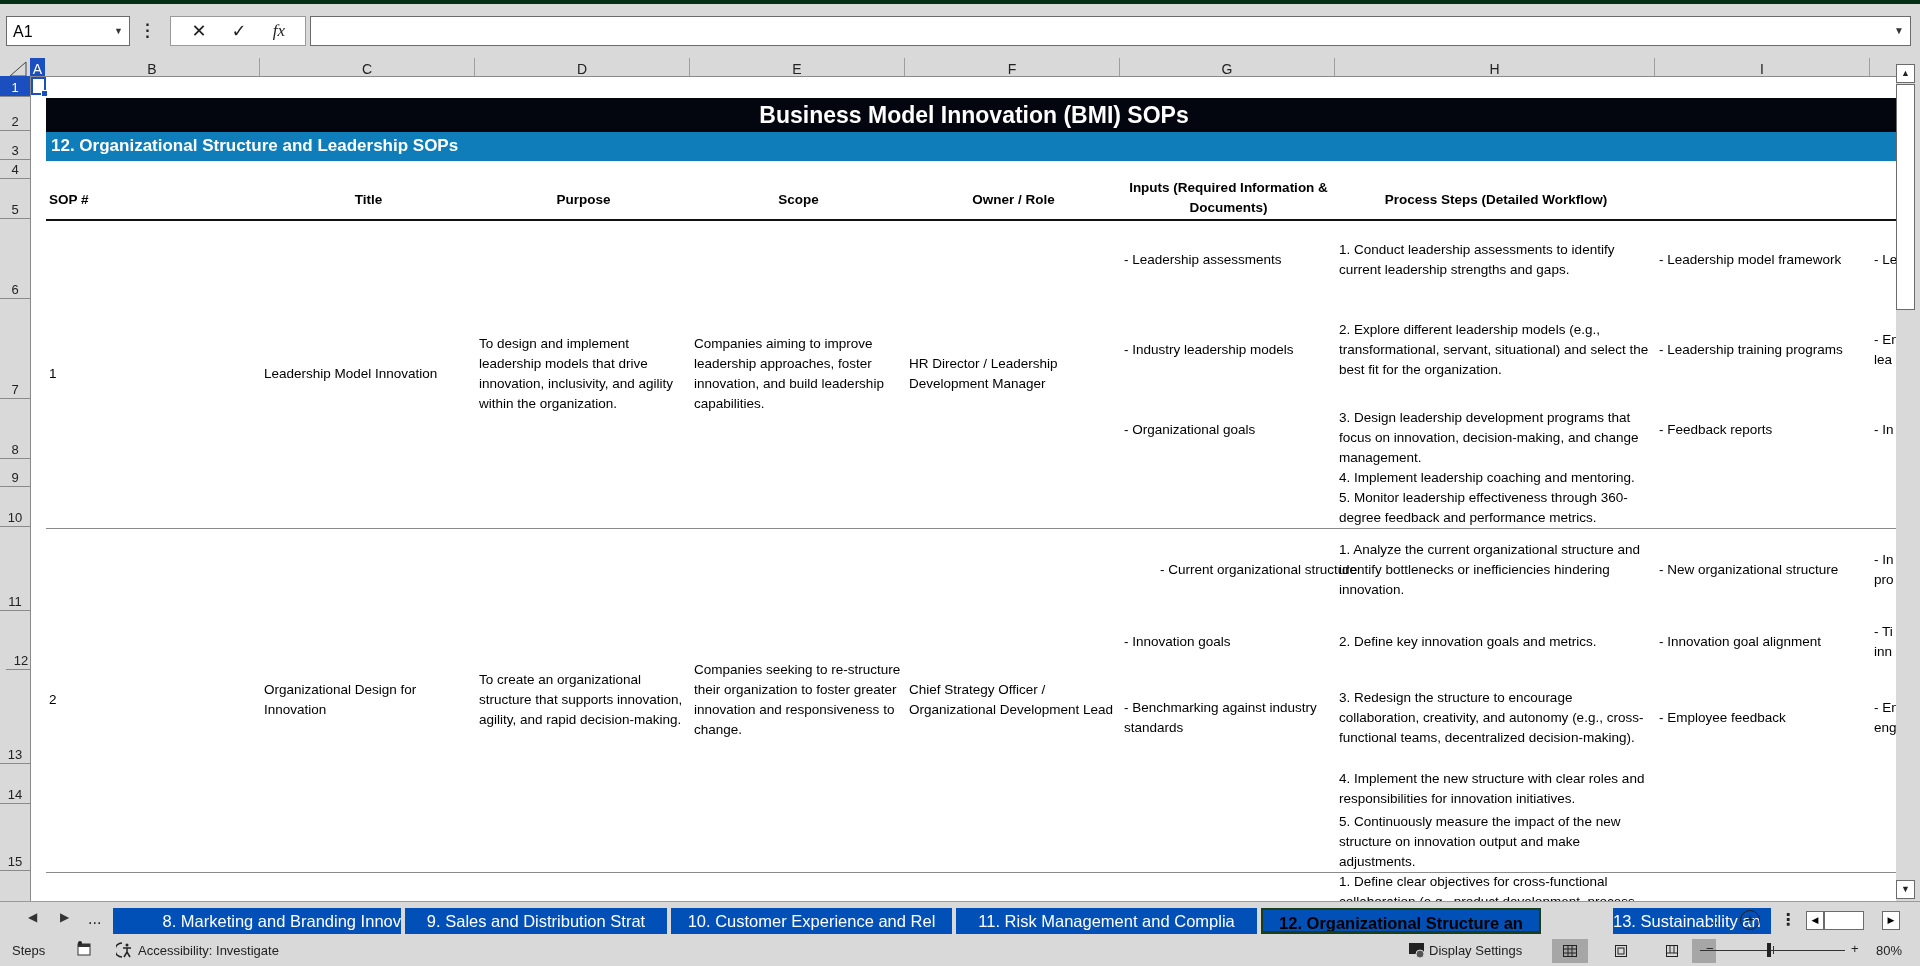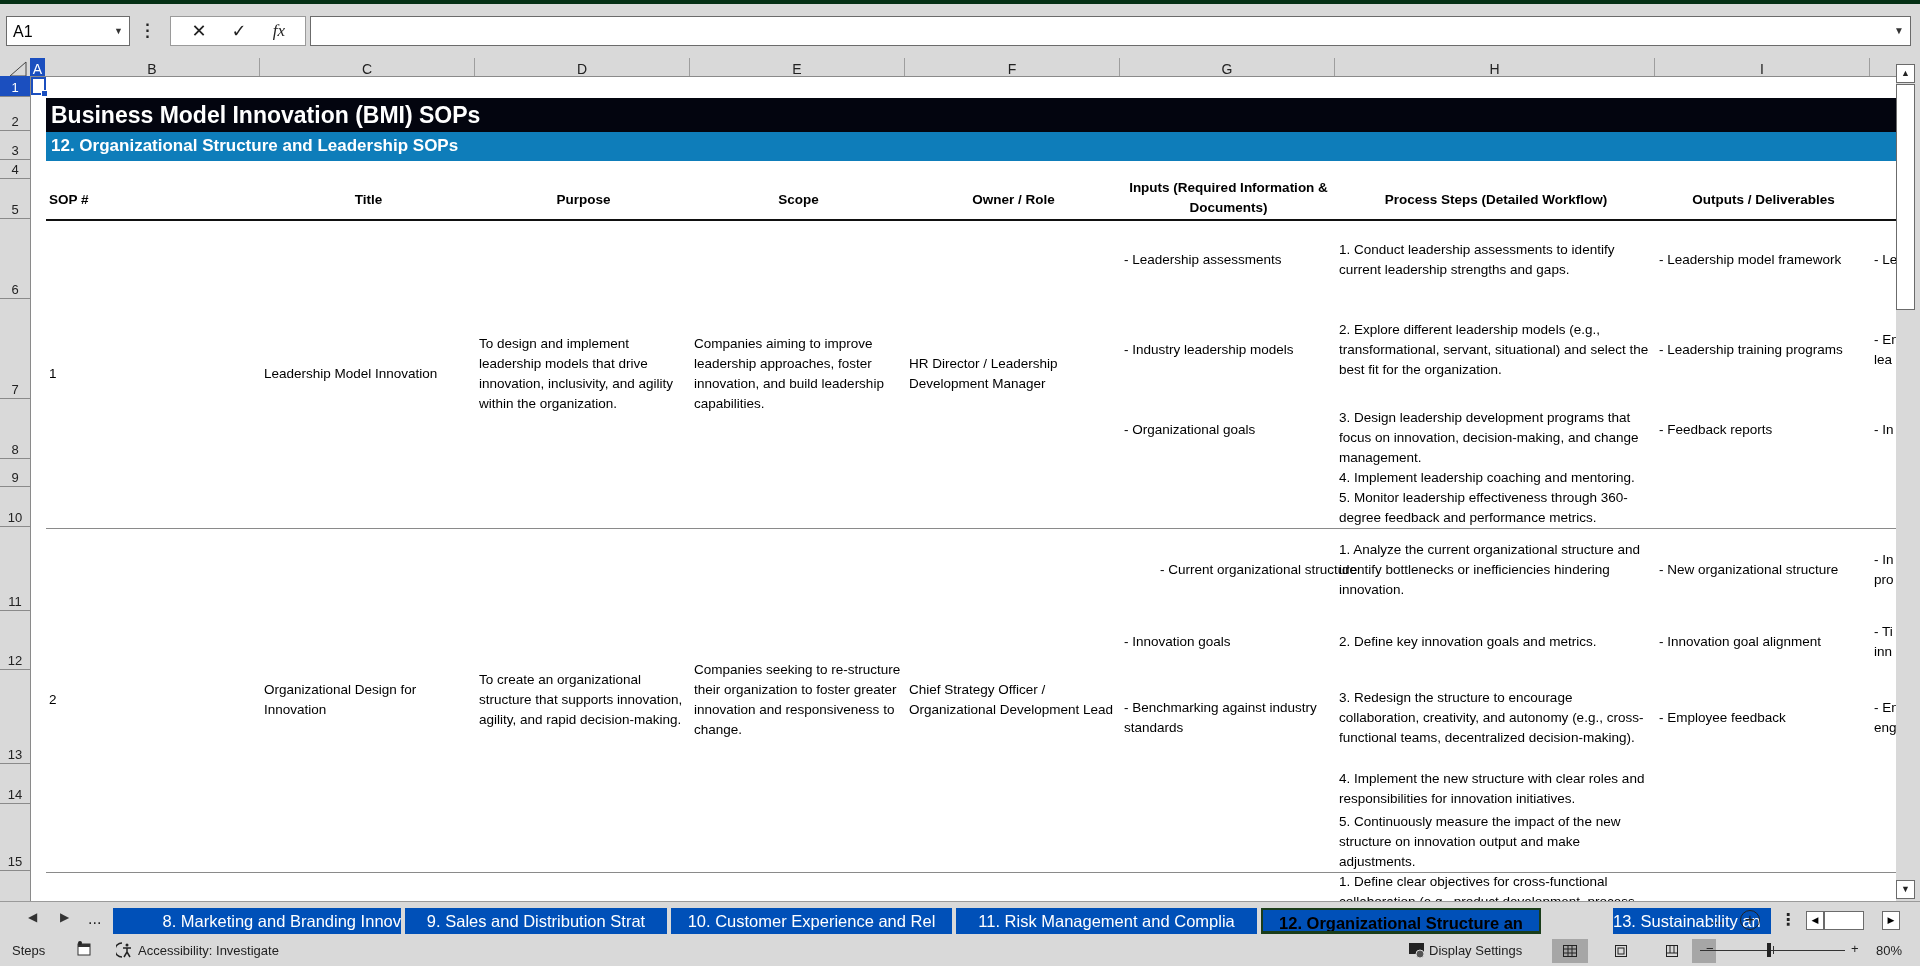--- a/index.html
+++ b/index.html
@@ -19,21 +19,21 @@
   .colhdrs { position: absolute; left: 30px; top: 2px; height: 20px; }
   .colhdr { position: absolute; top: 0; height: 20px; font-size: 14px; color: #222; text-align: center; line-height: 22px; border-right: 1px solid #9e9e9e; }
   .colhdr.active { background: #1b4fbf; color: #fff; border-right: none; }
   .rowhdrs { position: absolute; left: 0; top: 20px; width: 30px; }
   .rowhdr { position: absolute; left: 0; width: 30px; font-size: 13px; color: #222; text-align: center; border-bottom: 1px solid #8a8a8a; display: flex; align-items: flex-end; justify-content: center; padding-bottom: 1px; }
   .rowhdr.active { background: #1b4fbf; color: #fff; }
 
   .sheet { position: absolute; left: 30px; top: 20px; width: 1866px; height: 825px; background: #fff; overflow: hidden; border-left: 1px solid #8a8a8a; border-top: 1px solid #8a8a8a; }
   .sel-cell { position: absolute; left: 0; top: 0; width: 15px; height: 18px; border: 2px solid #1b4fbf; }
   .sel-cell::after { content: ""; position: absolute; right: -4px; bottom: -4px; width: 5px; height: 5px; background: #1b4fbf; border: 1px solid #fff; }
-  .band-title { position: absolute; left: 15px; top: 21px; width: 1851px; height: 34px; background: #03050f; color: #fff; font-size: 23px; font-weight: bold; padding: 4px 0 0 5px; }
+  .band-title { position: absolute; left: 15px; top: 21px; width: 1851px; height: 34px; background: #03050f; color: #fff; font-size: 23px; font-weight: bold; padding: 4px 0 0 5px; text-align: center; }
   .band-sub { position: absolute; left: 15px; top: 55px; width: 1851px; height: 29px; background: #0e7dba; color: #fff; font-size: 17px; font-weight: bold; padding: 4px 0 0 5px; }
 
   .hdr-cell { position: absolute; font-size: 13.5px; font-weight: bold; color: #000; text-align: center; display: flex; align-items: center; justify-content: center; line-height: 20px; }
   .hdr-line { position: absolute; left: 15px; top: 142px; width: 1851px; height: 2px; background: #111; }
   .row-line { position: absolute; left: 15px; width: 1851px; height: 1px; background: #8a8a8a; }
   .cell { position: absolute; font-size: 13.5px; color: #000; line-height: 20px; display: flex; align-items: center; padding-left: 3px; overflow: hidden; white-space: normal; }
   .cell.nowrap { white-space: nowrap; }
 
   .vscroll { position: absolute; left: 1896px; top: 4px; width: 20px; height: 840px; }
   .vscroll .up, .vscroll .down { position: absolute; left: 0; width: 19px; height: 19px; background: #fff; border: 1px solid #6b6b6b; font-size: 9px; text-align: center; line-height: 17px; color: #222; }
@@ -104,41 +104,40 @@
       <div class="rowhdr" style="top: 21px; height: 34px;">2</div>
       <div class="rowhdr" style="top: 55px; height: 29px;">3</div>
       <div class="rowhdr" style="top: 84px; height: 19px;">4</div>
       <div class="rowhdr" style="top: 103px; height: 40px;">5</div>
       <div class="rowhdr" style="top: 143px; height: 80px;">6</div>
       <div class="rowhdr" style="top: 223px; height: 100px;">7</div>
       <div class="rowhdr" style="top: 323px; height: 60px;">8</div>
       <div class="rowhdr" style="top: 383px; height: 28px;">9</div>
       <div class="rowhdr" style="top: 411px; height: 40px;">10</div>
       <div class="rowhdr" style="top: 451px; height: 84px;">11</div>
-      <div class="rowhdr" style="top: 535px; height: 59px;">12</div>
+      <div class="rowhdr" style="top: 535px; height: 59px; margin-left: 6px;">12</div>
       <div class="rowhdr" style="top: 594px; height: 94px;">13</div>
       <div class="rowhdr" style="top: 688px; height: 40px;">14</div>
       <div class="rowhdr" style="top: 728px; height: 67px;">15</div>
       <div class="rowhdr" style="top: 795px; height: 50px;">16</div>
     </div>
 
   <div class="sheet">
     <div class="sel-cell"></div>
 
     <div class="band-title">Business Model Innovation (BMI) SOPs</div>
     <div class="band-sub">12. Organizational Structure and Leadership SOPs</div>
 
     <div class="hdr-cell" style="left:15px; top:103px; width:60px; height:40px; justify-content:flex-start; padding-left:3px;">SOP #</div>
     <div class="hdr-cell" style="left:230px; top:103px; width:215px; height:40px;">Title</div>
     <div class="hdr-cell" style="left:445px; top:103px; width:215px; height:40px;">Purpose</div>
     <div class="hdr-cell" style="left:660px; top:103px; width:215px; height:40px;">Scope</div>
     <div class="hdr-cell" style="left:875px; top:103px; width:215px; height:40px;">Owner / Role</div>
     <div class="hdr-cell" style="left:1090px; top:99px; width:215px; height:44px;">Inputs (Required Information &amp; Documents)</div>
     <div class="hdr-cell" style="left:1305px; top:103px; width:320px; height:40px;">Process Steps (Detailed Workflow)</div>
-    <div class="hdr-cell" style="left:1625px; top:103px; width:215px; height:40px;">Outputs / Deliverables</div>
     <div class="hdr-line"></div>
 
     <div class="cell" style="left:15px; top:143px; width:215px; height:308px;">1</div>
     <div class="cell" style="left:230px; top:143px; width:215px; height:308px;">Leadership Model Innovation</div>
     <div class="cell" style="left:445px; top:143px; width:215px; height:308px;">To design and implement leadership models that drive innovation, inclusivity, and agility within the organization.</div>
     <div class="cell" style="left:660px; top:143px; width:215px; height:308px;">Companies aiming to improve leadership approaches, foster innovation, and build leadership capabilities.</div>
     <div class="cell" style="left:1090px; top:143px; width:215px; height:80px;">- Leadership assessments</div>
 
     <div class="cell" style="left:875px; top:143px; width:215px; height:308px;">HR Director / Leadership Development Manager</div>
     <div class="cell" style="left:1090px; top:223px; width:215px; height:100px;">- Industry leadership models</div>

